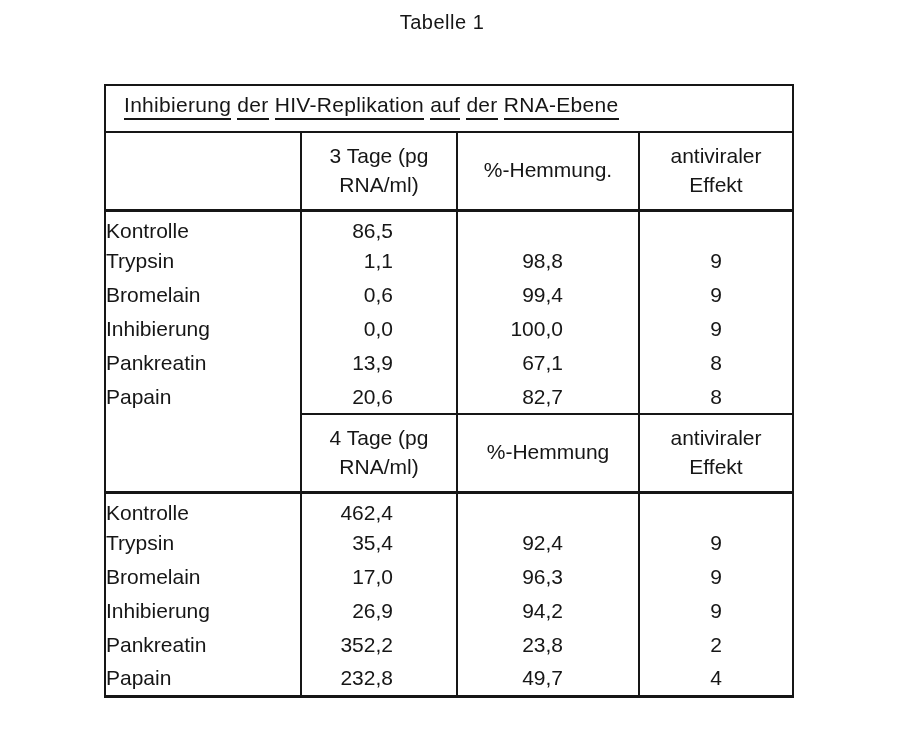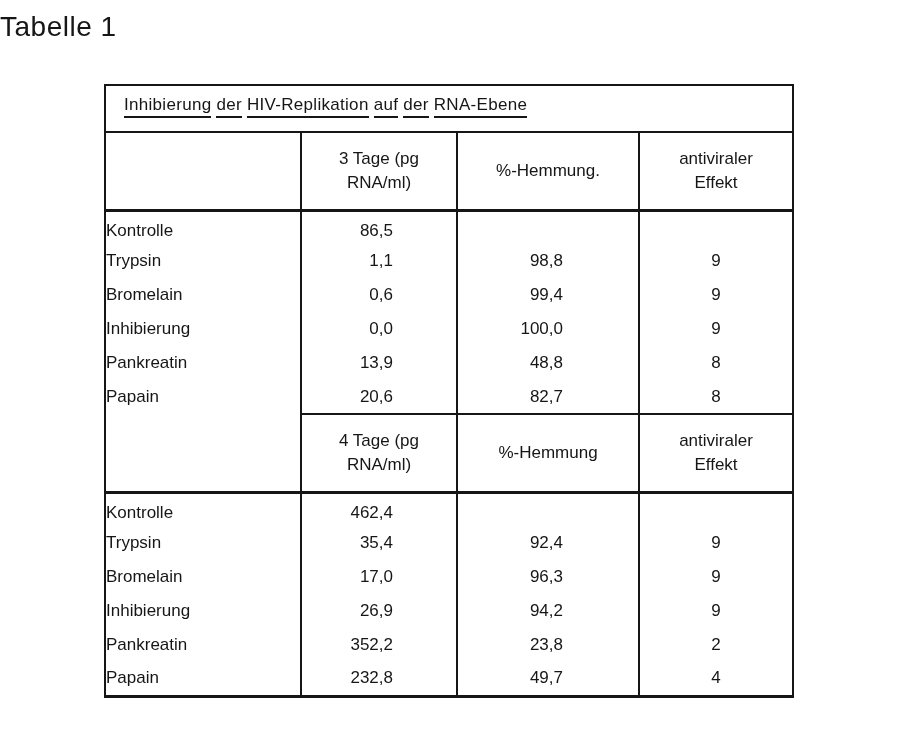--- a/index.html
+++ b/index.html
@@ -12,33 +12,33 @@
     position:relative;
     width:900px;height:756px;
     background:var(--paper);
     font-family:"Liberation Sans","DejaVu Sans",sans-serif;
     color:var(--ink);
     overflow:hidden;
   }
   .page-title{
     position:absolute;
     top:11px;left:0;width:884px;
-    text-align:left;
-    font-size:28px;
+    text-align:center;
+    font-size:20px;
     letter-spacing:0.5px;
   }
   table.tbl{
     position:absolute;
     left:104px;top:84px;
     width:688px;
     border-collapse:collapse;
     table-layout:fixed;
     border:2px solid var(--ink);
     border-bottom-width:3px;
-    font-size:17px;
+    font-size:21px;
   }
   td{vertical-align:middle;overflow:hidden;}
   .bl{border-left:2px solid var(--ink);}
   
   tr.row-tabletitle{height:47px;}
   td.cell-tabletitle{
     border-bottom:2px solid var(--ink);
     padding:2px 10px 6px 18px;
     letter-spacing:0.3px;
   }
@@ -118,21 +118,21 @@
         </tr>
         <tr class="row-data">
           <td class="cell-label">Inhibierung</td>
           <td class="cell-num bl">0,0</td>
           <td class="cell-num bl c3">100,0</td>
           <td class="cell-effect bl">9</td>
         </tr>
         <tr class="row-data">
           <td class="cell-label">Pankreatin</td>
           <td class="cell-num bl">13,9</td>
-          <td class="cell-num bl c3">48,8</td>
+          <td class="cell-num bl c3">67,1</td>
           <td class="cell-effect bl">8</td>
         </tr>
         <tr class="row-data block-end">
           <td class="cell-label">Papain</td>
           <td class="cell-num bl">20,6</td>
           <td class="cell-num bl c3">82,7</td>
           <td class="cell-effect bl">8</td>
         </tr>
         <tr class="row-header">
           <td class="cell-header"></td>

